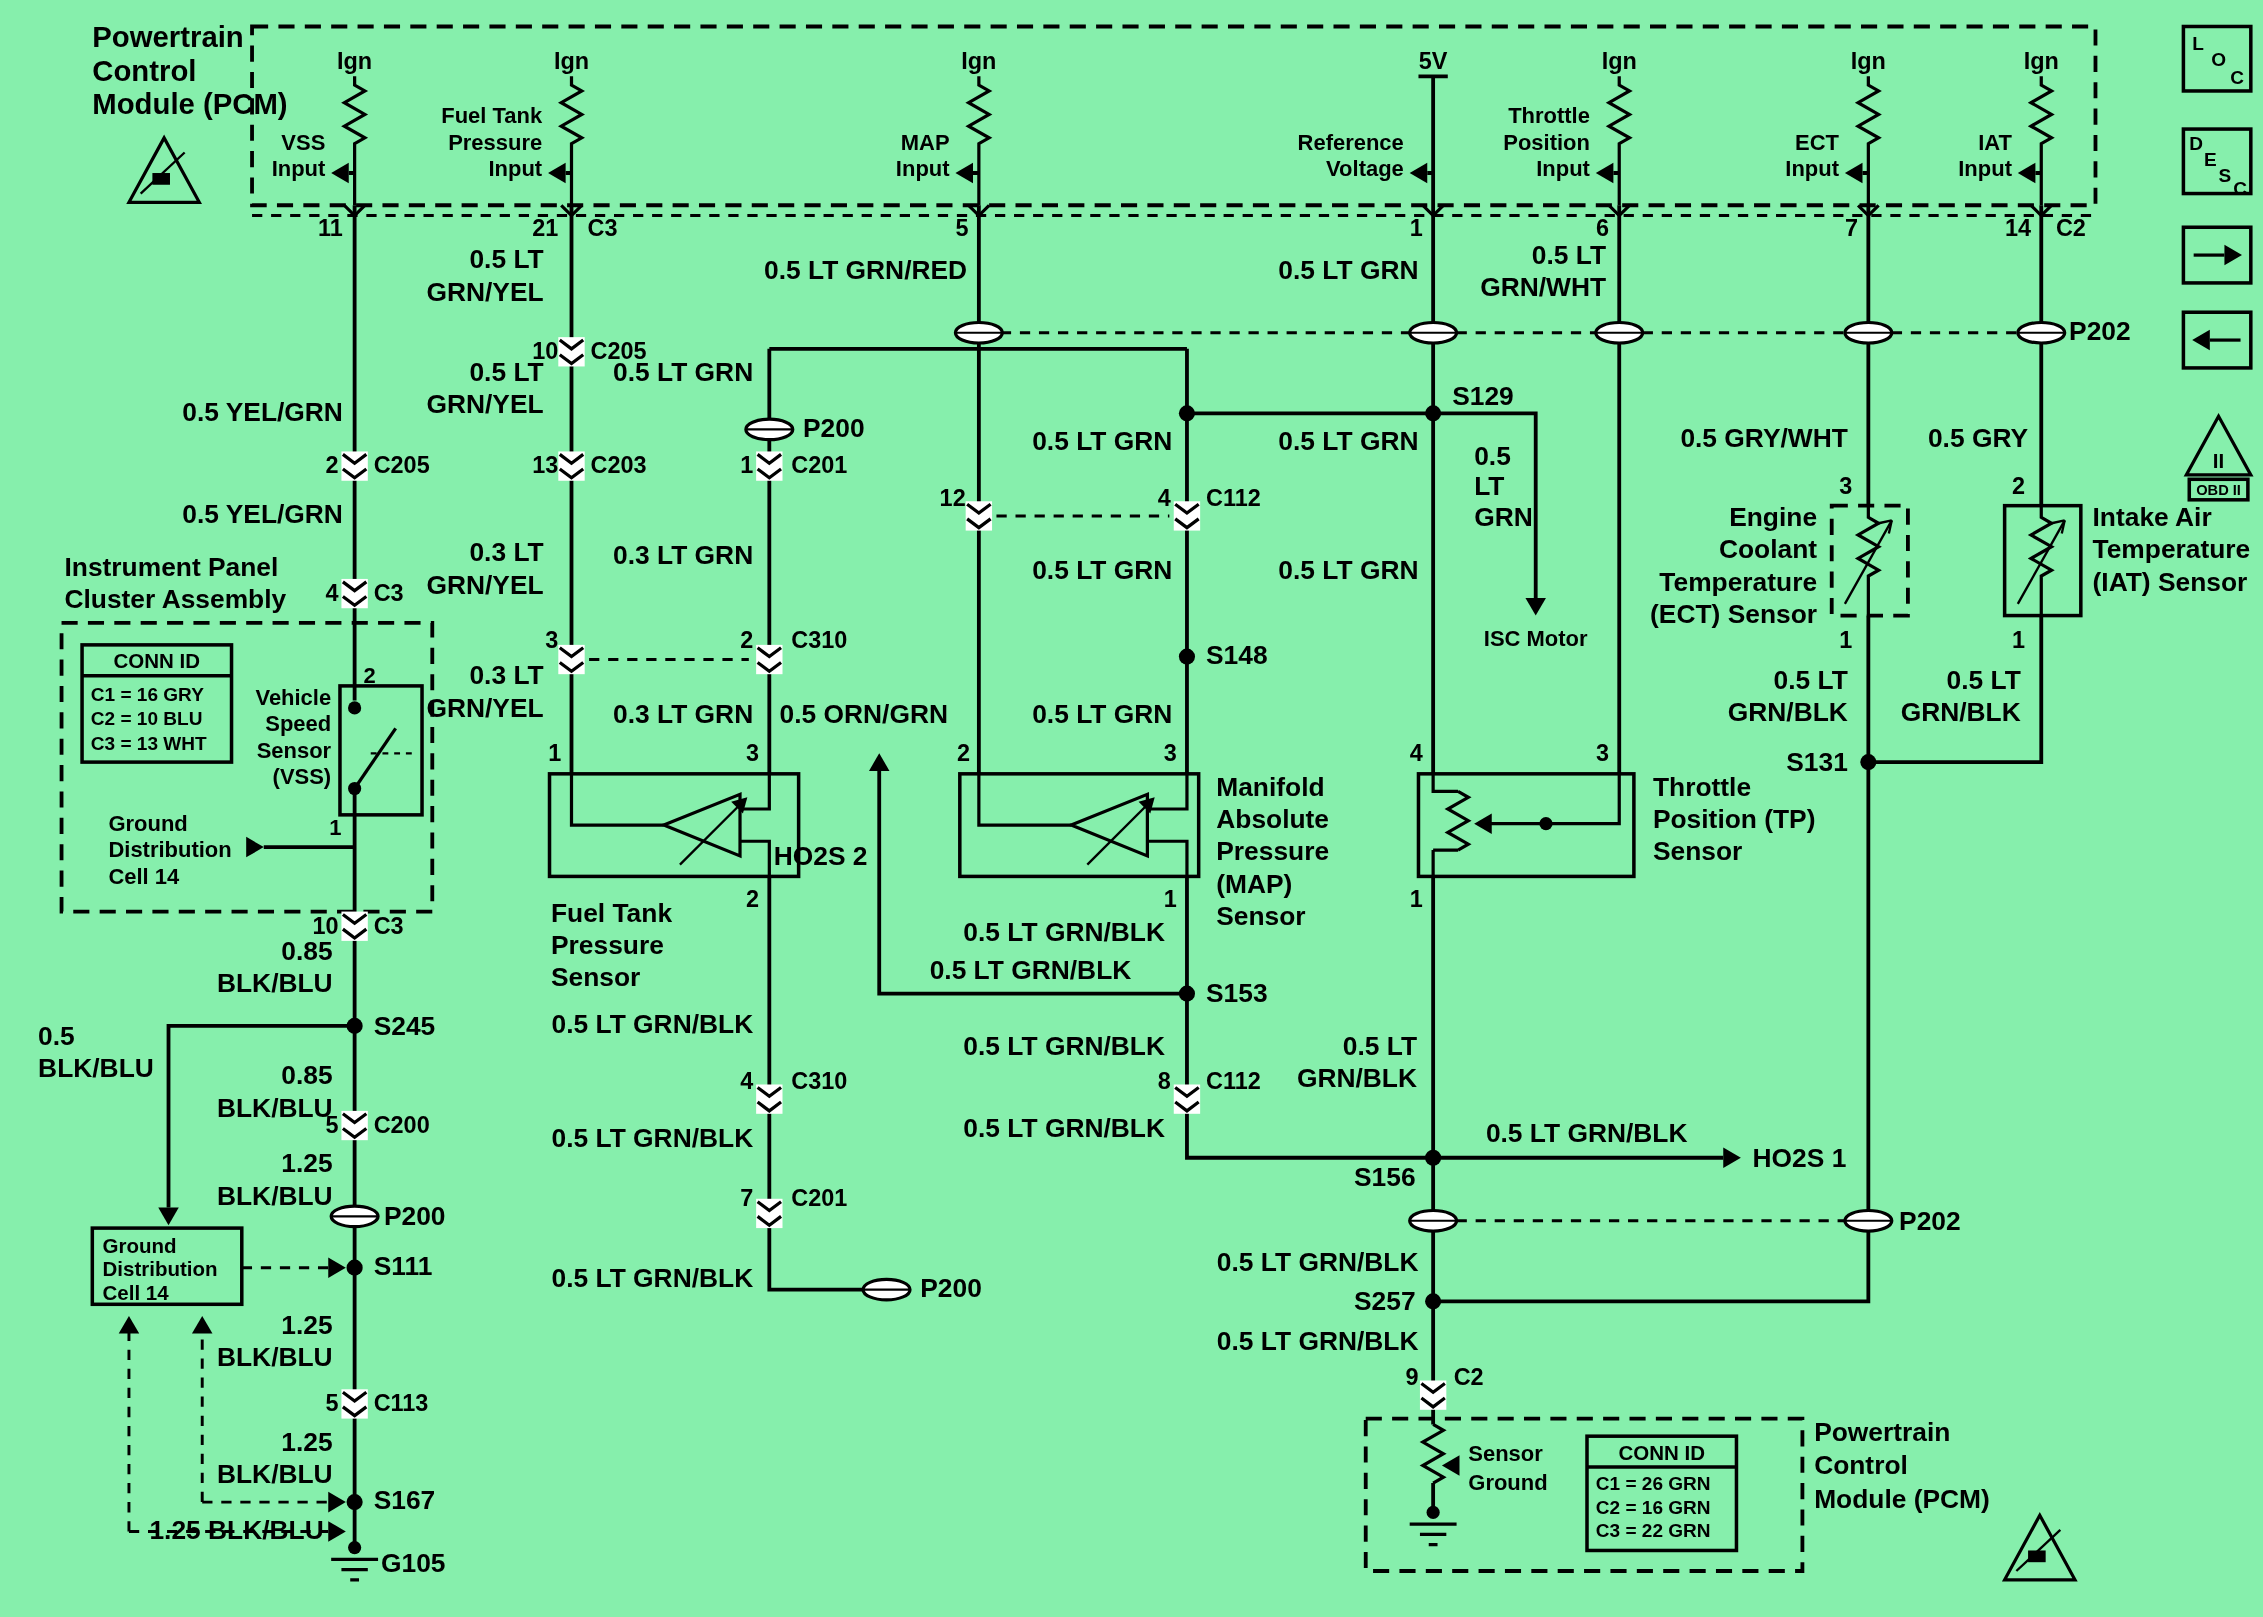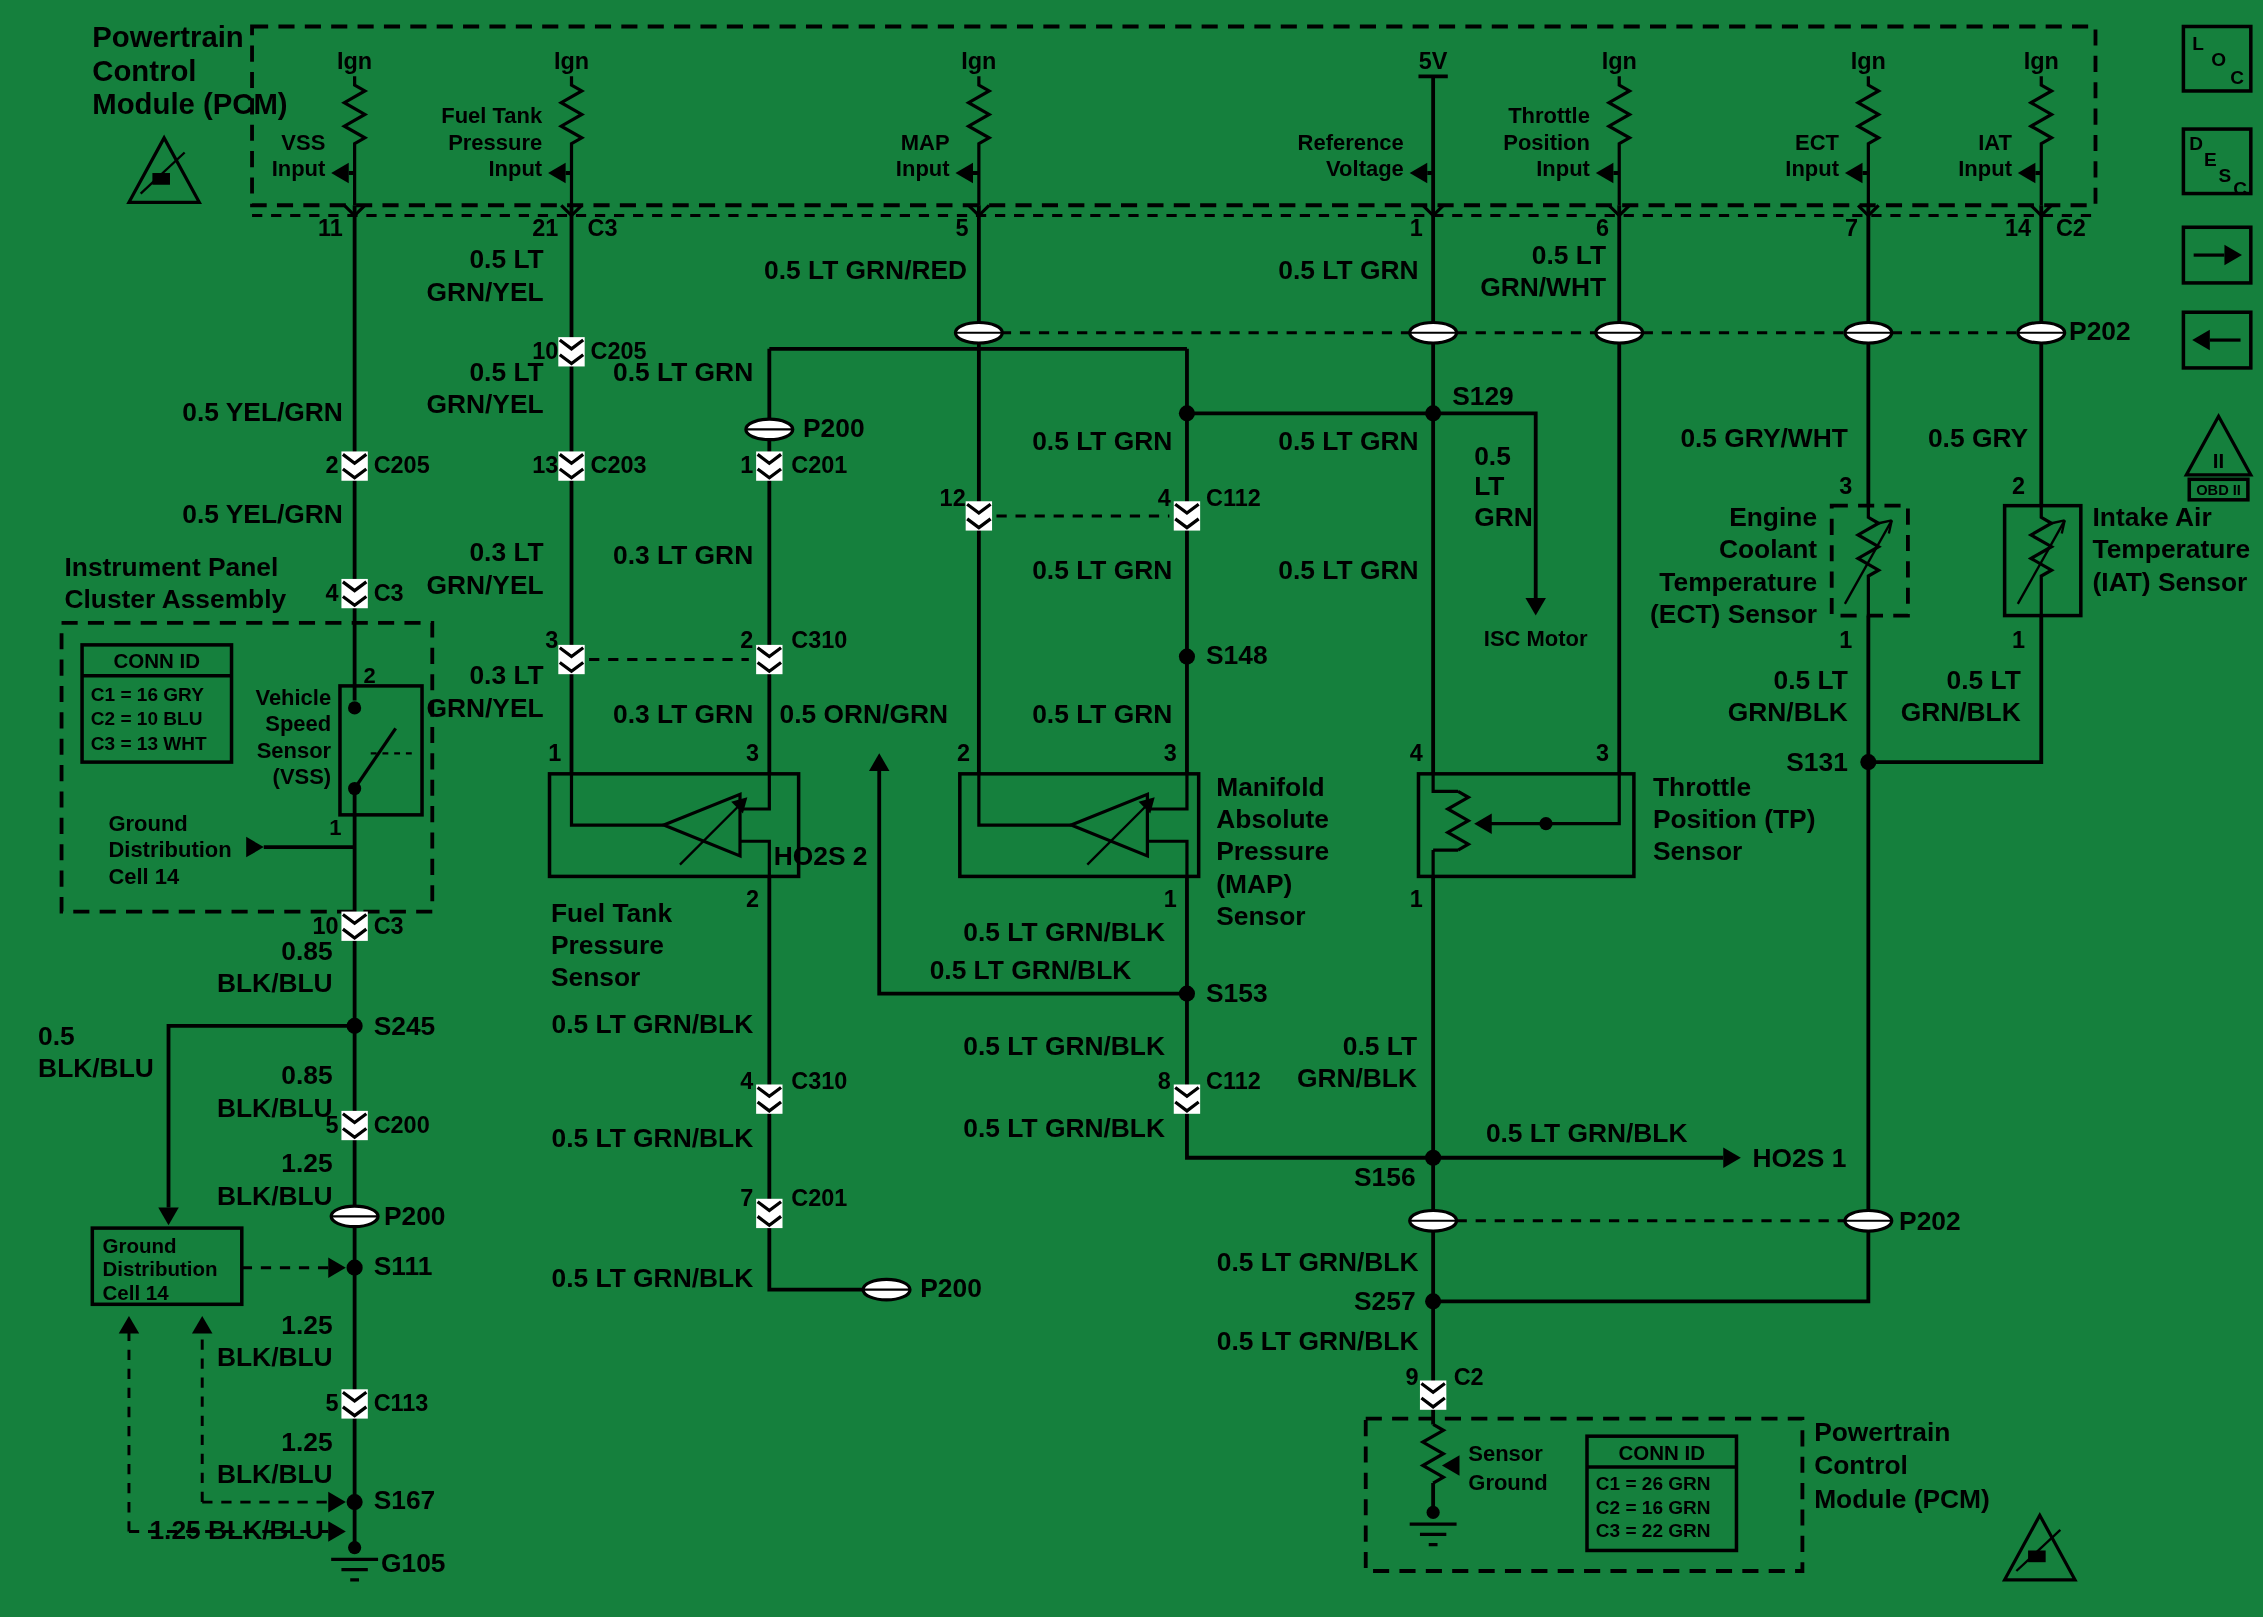--- a/index.html
+++ b/index.html
@@ -1,16 +1,16 @@
 <!DOCTYPE html>
 <html style="font-size:15px"><head>
 <meta charset="utf-8">
 <style>
   html,body{margin:0;padding:0;background:#fff;}
-  #page{width:2264px;height:1618px;background:#15803d;}
+  #page{width:2264px;height:1618px;background:#86efac;}
   svg{display:block;}
   text{font-family:"Liberation Sans","DejaVu Sans",sans-serif;font-weight:700;fill:#000;}
   .ttl{font-size:20px}
   .lbl{font-size:18px}
   .pin{font-size:16px}
   .md{font-size:15px}
   .s14{font-size:14px}
   .sm{font-size:13px}
   .leg{font-size:13px}
   .tiny{font-size:10px}

